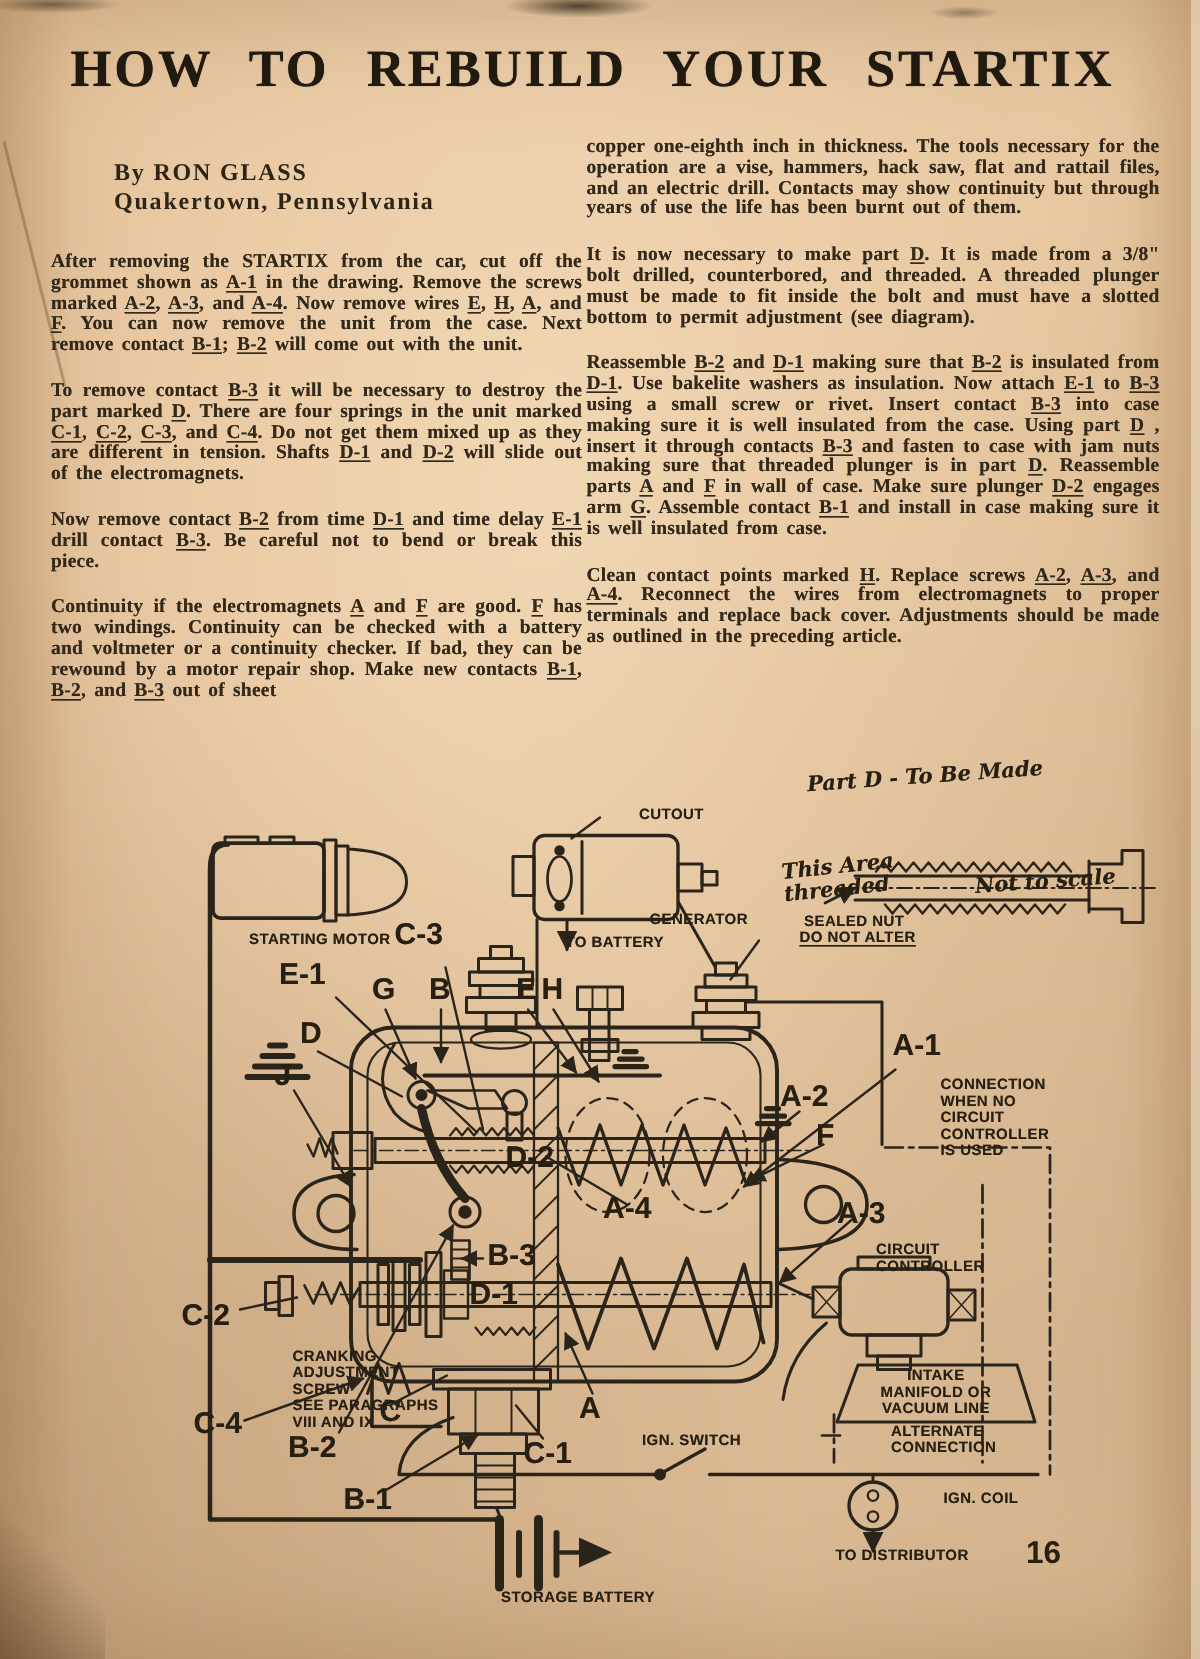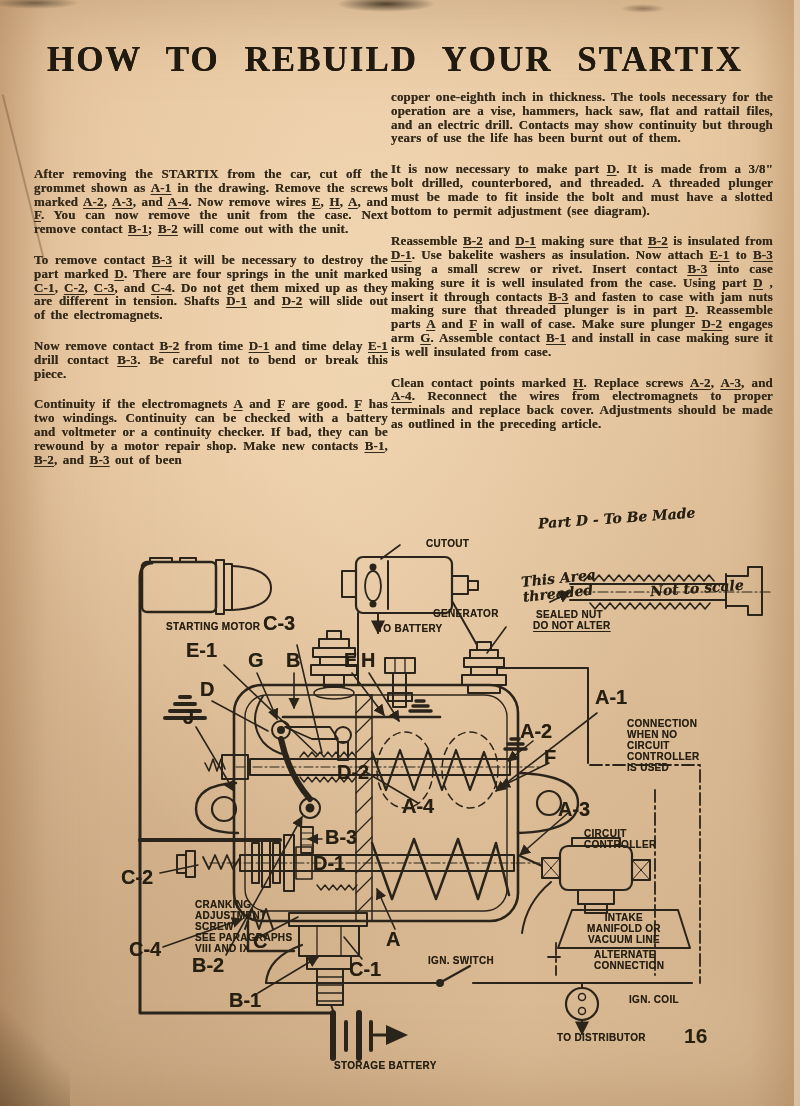--- a/index.html
+++ b/index.html
@@ -17,21 +17,21 @@
   }
   .smudge{position:absolute;border-radius:50%;}
   .smudge.s1{left:336px;top:-4px;width:100px;height:16px;background:radial-gradient(ellipse,rgba(45,34,20,.8),rgba(45,34,20,0) 70%);}
   .smudge.s2{left:-10px;top:-3px;width:90px;height:12px;background:radial-gradient(ellipse,rgba(45,34,20,.55),rgba(45,34,20,0) 70%);}
   .smudge.s3{left:620px;top:4px;width:46px;height:9px;background:radial-gradient(ellipse,rgba(45,34,20,.4),rgba(45,34,20,0) 70%);}
   .crease{position:absolute;left:22px;top:92px;width:2px;height:168px;background:rgba(95,68,40,.35);transform:rotate(-14deg);}
   .corner-fold{position:absolute;left:0;bottom:0;width:70px;height:100px;background:linear-gradient(45deg,rgba(70,48,26,.5),rgba(70,48,26,0) 62%);}
   .edge-light{position:absolute;right:0;top:0;width:6px;height:100%;background:rgba(255,246,228,.45);}
 
   .title{
-    position:absolute; left:0; top:40px; width:790px; text-align:center;
+    position:absolute; left:0; top:26px; width:790px; text-align:center;
     font-size:35px; font-weight:bold; letter-spacing:2px; word-spacing:14px;
     color:#211a10; text-shadow:0 0 .5px #211a10;
   }
   .byline{position:absolute; left:76px; top:106px; font-size:16px; font-weight:bold; letter-spacing:1.2px; line-height:19px; color:#2e2516;}
   .col{position:absolute; font-size:13px; font-weight:bold; line-height:13.8px; text-align:justify; letter-spacing:.15px; word-spacing:2px; color:#33291a; text-shadow:0 0 .4px rgba(51,41,26,.7);}
   .col p{margin:0 0 17px 0;}
   .col u{text-underline-offset:2px;}
   .col.left{left:34px; top:167px; width:354px;}
   .col.right{left:391px; top:90px; width:382px;}
 
@@ -55,26 +55,30 @@
 <div class="page">
   <div class="smudge s1"></div>
   <div class="smudge s2"></div>
   <div class="smudge s3"></div>
   <div class="crease"></div>
   <div class="corner-fold"></div>
   <div class="edge-light"></div>
 
   <div class="title">HOW TO REBUILD YOUR STARTIX</div>
 
+  <div class="byline">
+    <div>By RON GLASS</div>
+    <div>Quakertown, Pennsylvania</div>
+  </div>
 
   <div class="col left">
       <p><span>After removing the STARTIX from the car, cut off the grommet shown as </span><u>A-1</u><span> in the drawing.  Remove the screws marked </span><u>A-2</u><span>, </span><u>A-3</u><span>, and </span><u>A-4</u><span>. Now remove wires </span><u>E</u><span>, </span><u>H</u><span>, </span><u>A</u><span>, and </span><u>F</u><span>. You can now remove the unit from the case.  Next remove contact </span><u>B-1</u><span>; </span><u>B-2</u><span> will come out with the unit.</span></p>
       <p><span>To remove contact </span><u>B-3</u><span> it will be necessary to destroy the part marked </span><u>D</u><span>.  There are four springs in the unit marked </span><u>C-1</u><span>, </span><u>C-2</u><span>, </span><u>C-3</u><span>, and </span><u>C-4</u><span>.  Do not get them mixed up as they are different in tension. Shafts </span><u>D-1</u><span> and </span><u>D-2</u><span> will slide out of the electromagnets.</span></p>
       <p><span>Now remove contact </span><u>B-2</u><span> from time </span><u>D-1</u><span> and time delay </span><u>E-1</u><span> drill contact </span><u>B-3</u><span>.  Be careful not to bend or break this piece.</span></p>
-      <p><span>Continuity if the electromagnets </span><u>A</u><span> and </span><u>F</u><span> are good. </span><u>F</u><span> has two windings.  Continuity can be checked with a battery and voltmeter or a continuity checker.  If bad, they can be rewound by a motor repair shop. Make new contacts </span><u>B-1</u><span>, </span><u>B-2</u><span>, and </span><u>B-3</u><span> out of been</span></p>
+      <p><span>Continuity if the electromagnets </span><u>A</u><span> and </span><u>F</u><span> are good. </span><u>F</u><span> has two windings.  Continuity can be checked with a battery and voltmeter or a continuity checker.  If bad, they can be rewound by a motor repair shop. Make new contacts </span><u>B-1</u><span>, </span><u>B-2</u><span>, and </span><u>B-3</u><span> out of sheet</span></p>
     </div>
   <div class="col right">
       <p><span>copper one-eighth inch in thickness.  The tools necessary for the operation are a vise, hammers, hack saw, flat and rattail files, and an electric drill.  Contacts may show continuity but through years of use the life has been burnt out of them.</span></p>
       <p><span>It is now necessary to make part </span><u>D</u><span>.  It is made from a 3/8" bolt drilled, counterbored, and threaded. A threaded plunger must be made to fit inside the bolt and must have a slotted bottom to permit adjustment (see diagram).</span></p>
       <p><span>Reassemble </span><u>B-2</u><span> and </span><u>D-1</u><span> making sure that </span><u>B-2</u><span> is insulated from </span><u>D-1</u><span>. Use bakelite washers as insulation.  Now attach </span><u>E-1</u><span> to </span><u>B-3</u><span> using a small screw or rivet.  Insert contact </span><u>B-3</u><span> into case making sure it is well insulated from the case.  Using part </span><u>D</u><span> , insert it through contacts </span><u>B-3</u><span> and fasten to case with jam nuts making sure that threaded plunger is in part </span><u>D</u><span>.  Reassemble parts </span><u>A</u><span> and </span><u>F</u><span> in wall of case.  Make sure plunger </span><u>D-2</u><span> engages arm </span><u>G</u><span>.  Assemble contact </span><u>B-1</u><span> and install in case making sure it is well insulated from case.</span></p>
       <p><span>Clean contact points marked </span><u>H</u><span>.  Replace screws </span><u>A-2</u><span>, </span><u>A-3</u><span>, and </span><u>A-4</u><span>.  Reconnect the wires from electromagnets to proper terminals and replace back cover.  Adjustments should be made as outlined in the preceding article.</span></p>
     </div>
 
   <div class="diagram">
     <svg width="800" height="601" viewBox="0 0 800 601">

